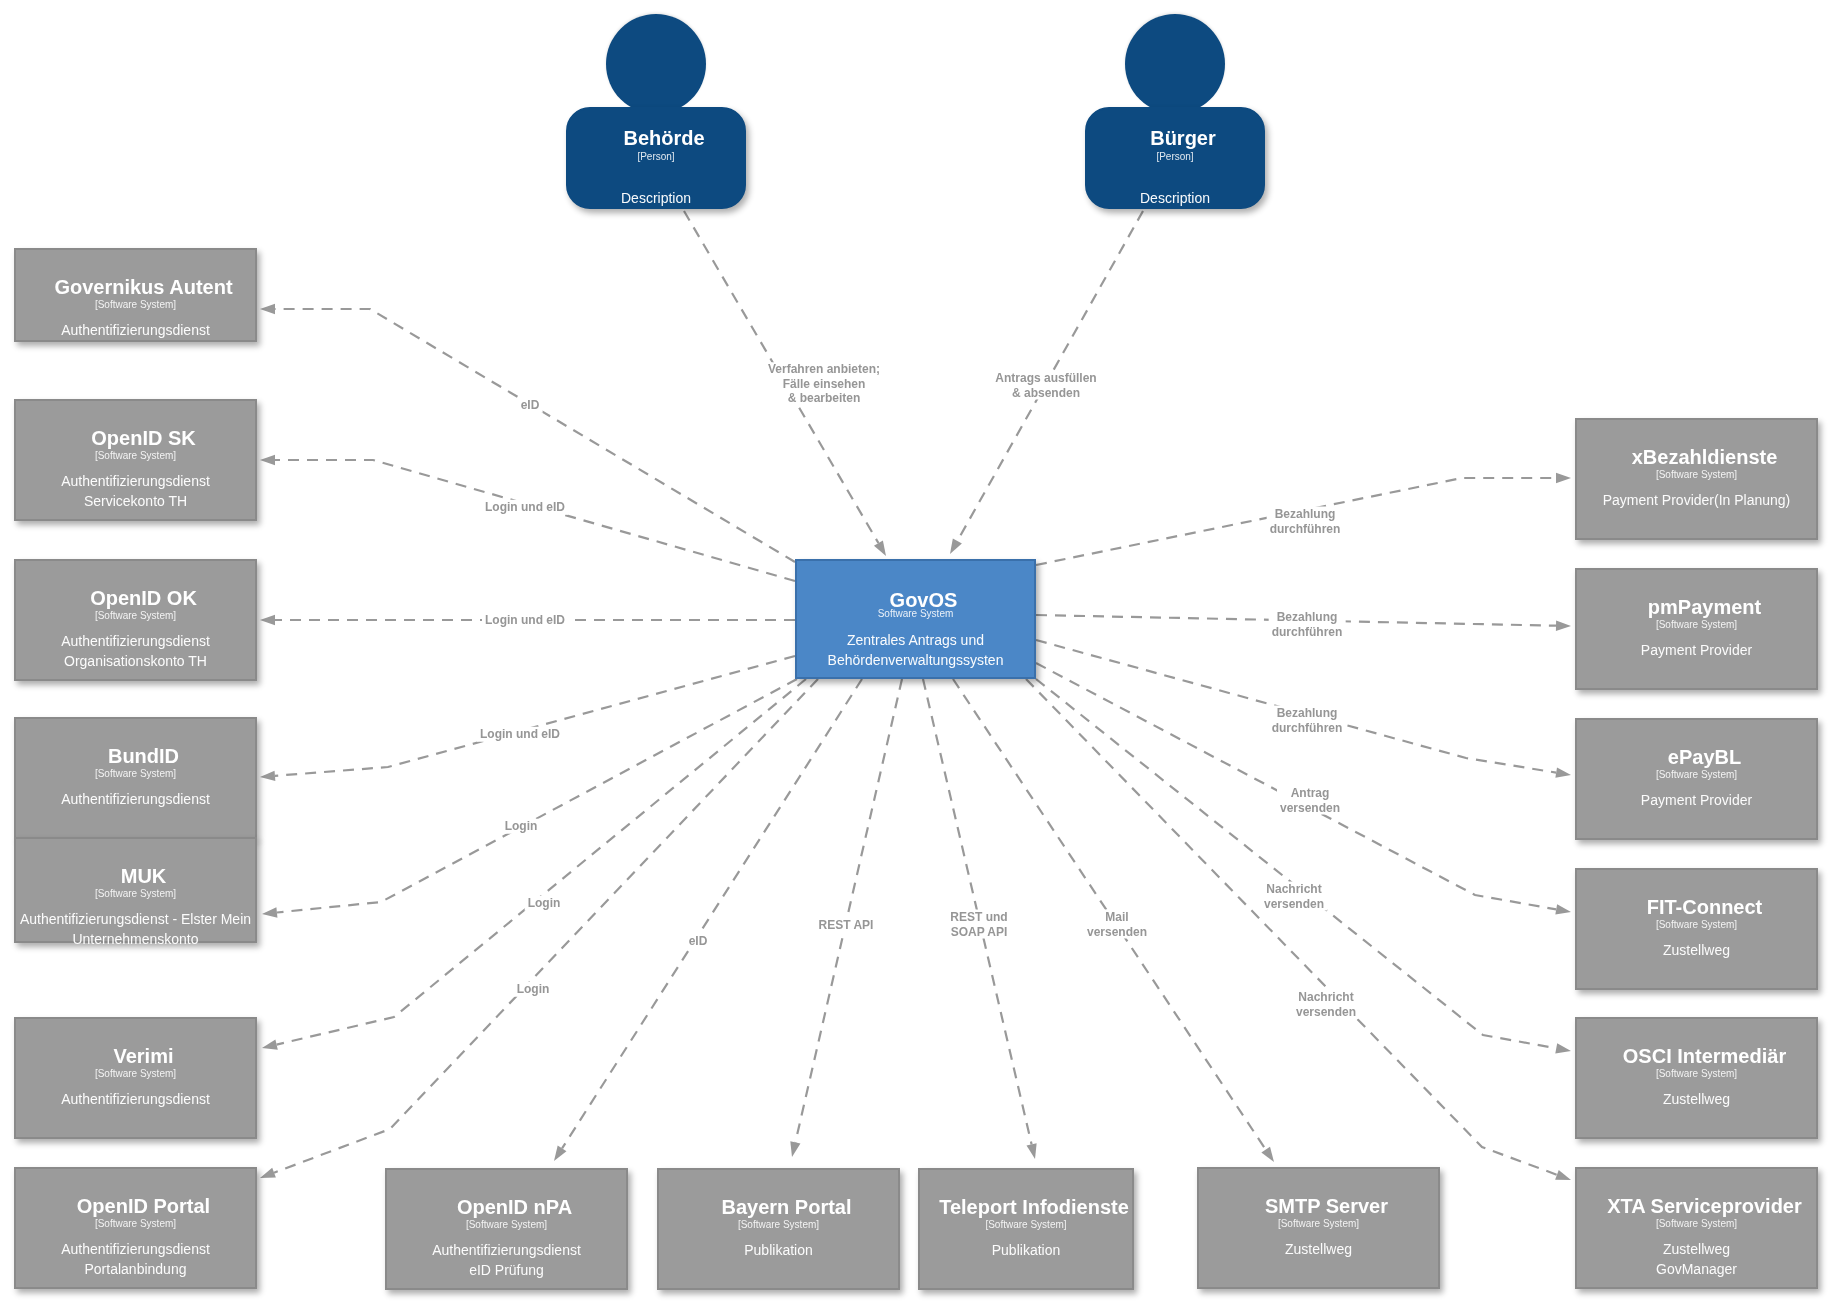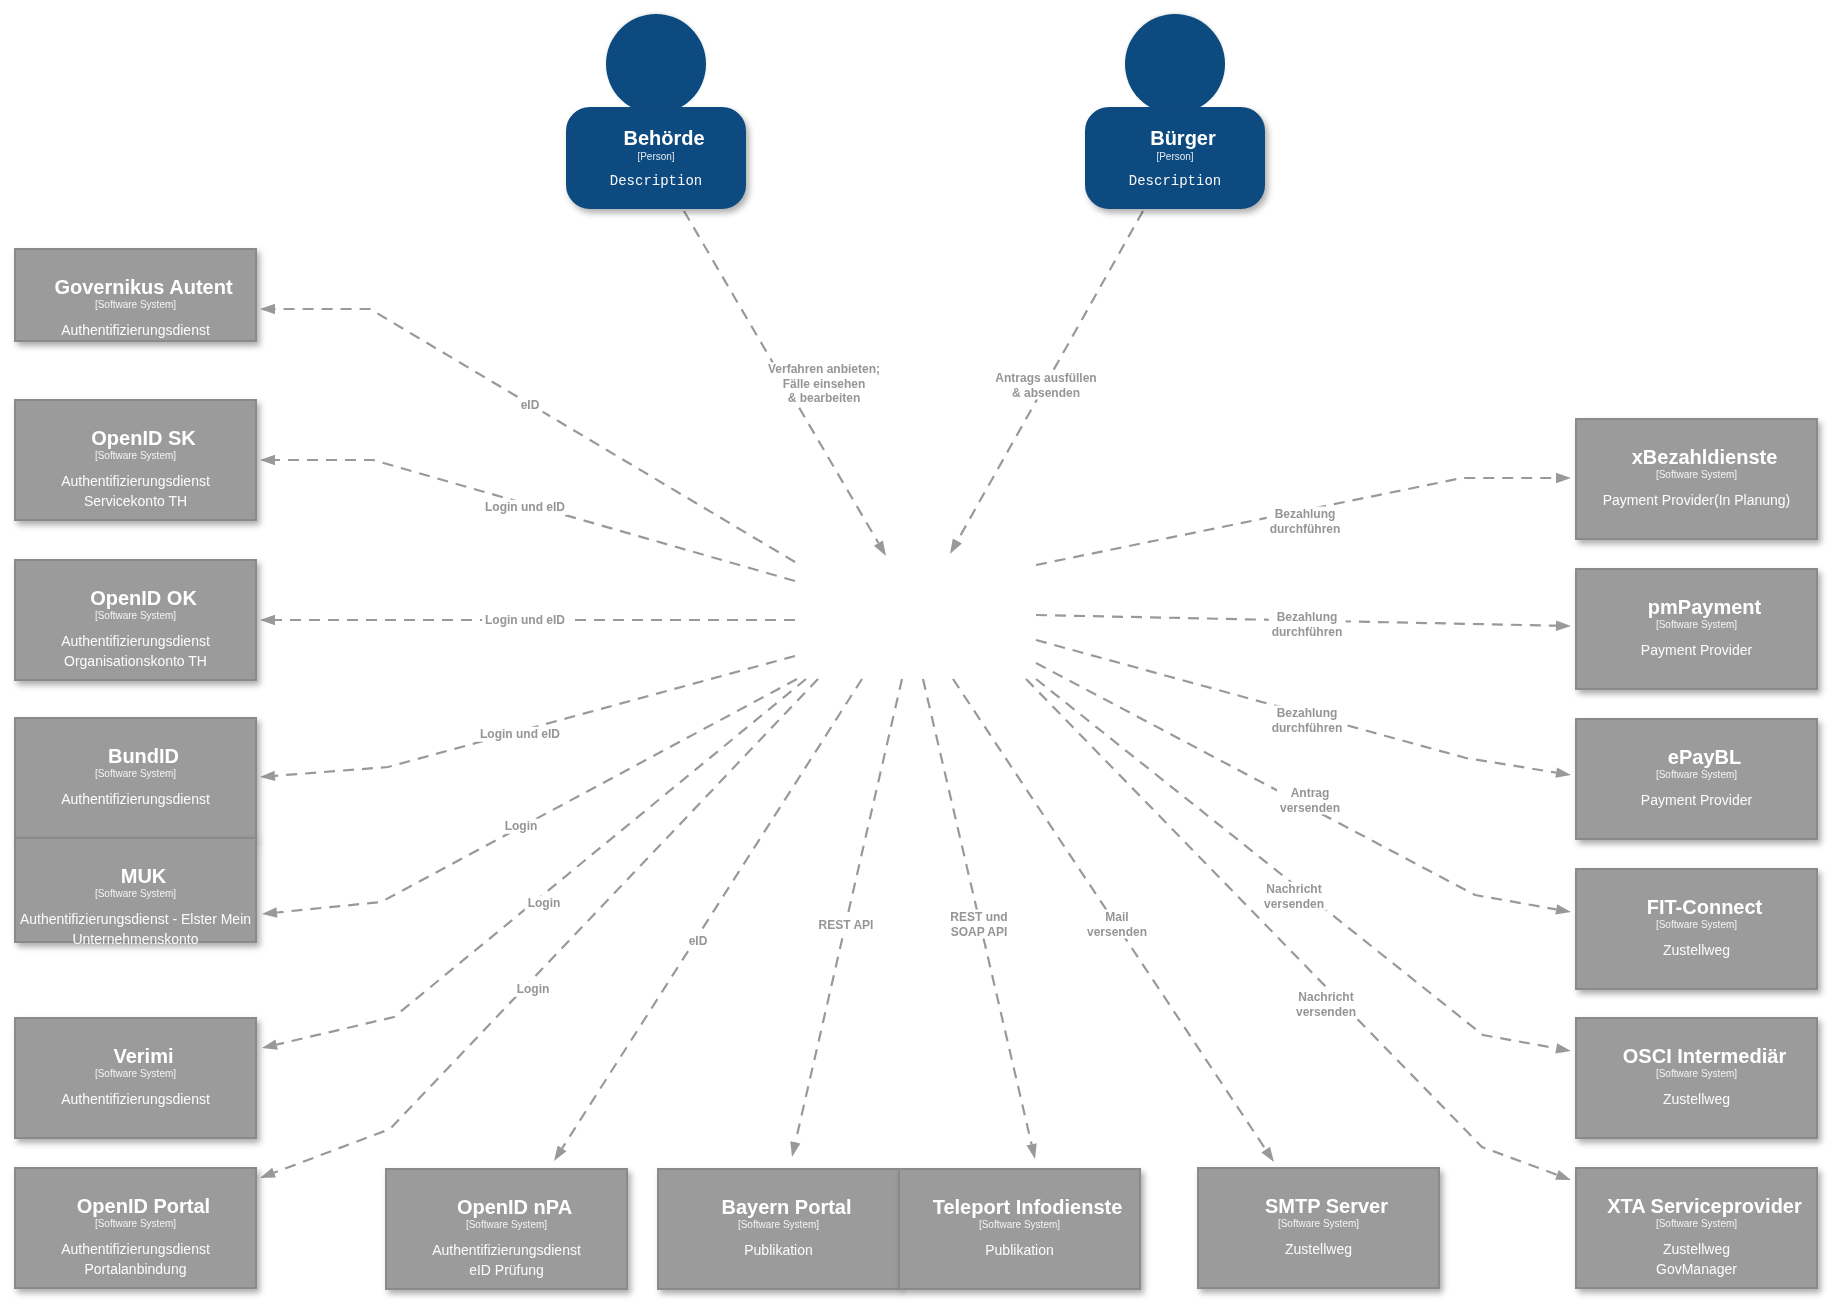--- a/index.html
+++ b/index.html
@@ -15,21 +15,21 @@
   .node .content{position:relative;z-index:3;}
   .node .title{font-size:20px;font-weight:bold;line-height:23px;margin-left:16px;}
   .node .subtitle{font-size:10px;line-height:13px;margin-top:-1px;color:rgba(255,255,255,0.88);}
   .node .desc{font-size:14px;line-height:19.5px;margin-top:10px;color:rgba(255,255,255,0.97);}
   .node.external .content{padding-top:28px;}
   .node.primary .content{padding-top:30px;}
   .node.primary .subtitle{margin-top:-5px;}
   .node.primary .desc{margin-top:11px;}
   .node.person .content{padding-top:20px;}
   .node.person .subtitle{margin-top:0;}
-  .node.person .desc{margin-top:9px;font-family:Liberation Mono, monospace;}
+  .node.person .desc{margin-top:26px;}
   .edge-label{position:absolute;z-index:2;transform:translate(-50%,-50%);text-align:center;
     font-size:12px;font-weight:bold;line-height:14.5px;color:#969696;background:#ffffff;
     padding:0 3px;white-space:nowrap;}
 </style>
 </head>
 <body>
 
 <div id="canvas">
   <svg id="edge-svg" width="1830" height="1304" viewBox="0 0 1830 1304">
       <g>
@@ -192,20 +192,31 @@
       <div class="person-head" style="width: 100px; height: 100px; left: 40px; top: -93px;"></div>
       <div class="body"></div>
       <div class="content">
         <div class="title">Bürger</div>
         <div class="subtitle">[Person]</div>
         <div class="desc">
           <div>Description</div>
         </div>
       </div>
     </div>
+    <div class="node primary" style="left: 795px; top: 559px; width: 241px; height: 120px;">
+      <div class="body"></div>
+      <div class="content">
+        <div class="title">GovOS</div>
+        <div class="subtitle">Software System</div>
+        <div class="desc">
+          <div>Zentrales Antrags und</div>
+          <div>Behördenverwaltungssysten</div>
+        </div>
+      </div>
+    </div>
     <div class="node external" style="left: 14px; top: 248px; width: 243px; height: 94px;">
       <div class="body"></div>
       <div class="content">
         <div class="title">Governikus Autent</div>
         <div class="subtitle">[Software System]</div>
         <div class="desc">
           <div>Authentifizierungsdienst</div>
         </div>
       </div>
     </div>
@@ -287,21 +298,21 @@
     <div class="node external" style="left: 657px; top: 1168px; width: 243px; height: 122px;">
       <div class="body"></div>
       <div class="content">
         <div class="title">Bayern Portal</div>
         <div class="subtitle">[Software System]</div>
         <div class="desc">
           <div>Publikation</div>
         </div>
       </div>
     </div>
-    <div class="node external" style="left: 898px; top: 1168px; width: 243px; height: 122px; border-radius: 22px;">
+    <div class="node external" style="left: 918px; top: 1168px; width: 216px; height: 122px; border-radius: 22px;">
       <div class="body"></div>
       <div class="content">
         <div class="title">Teleport Infodienste</div>
         <div class="subtitle">[Software System]</div>
         <div class="desc">
           <div>Publikation</div>
         </div>
       </div>
     </div>
     <div class="node external" style="left: 1197px; top: 1167px; width: 243px; height: 122px;">

